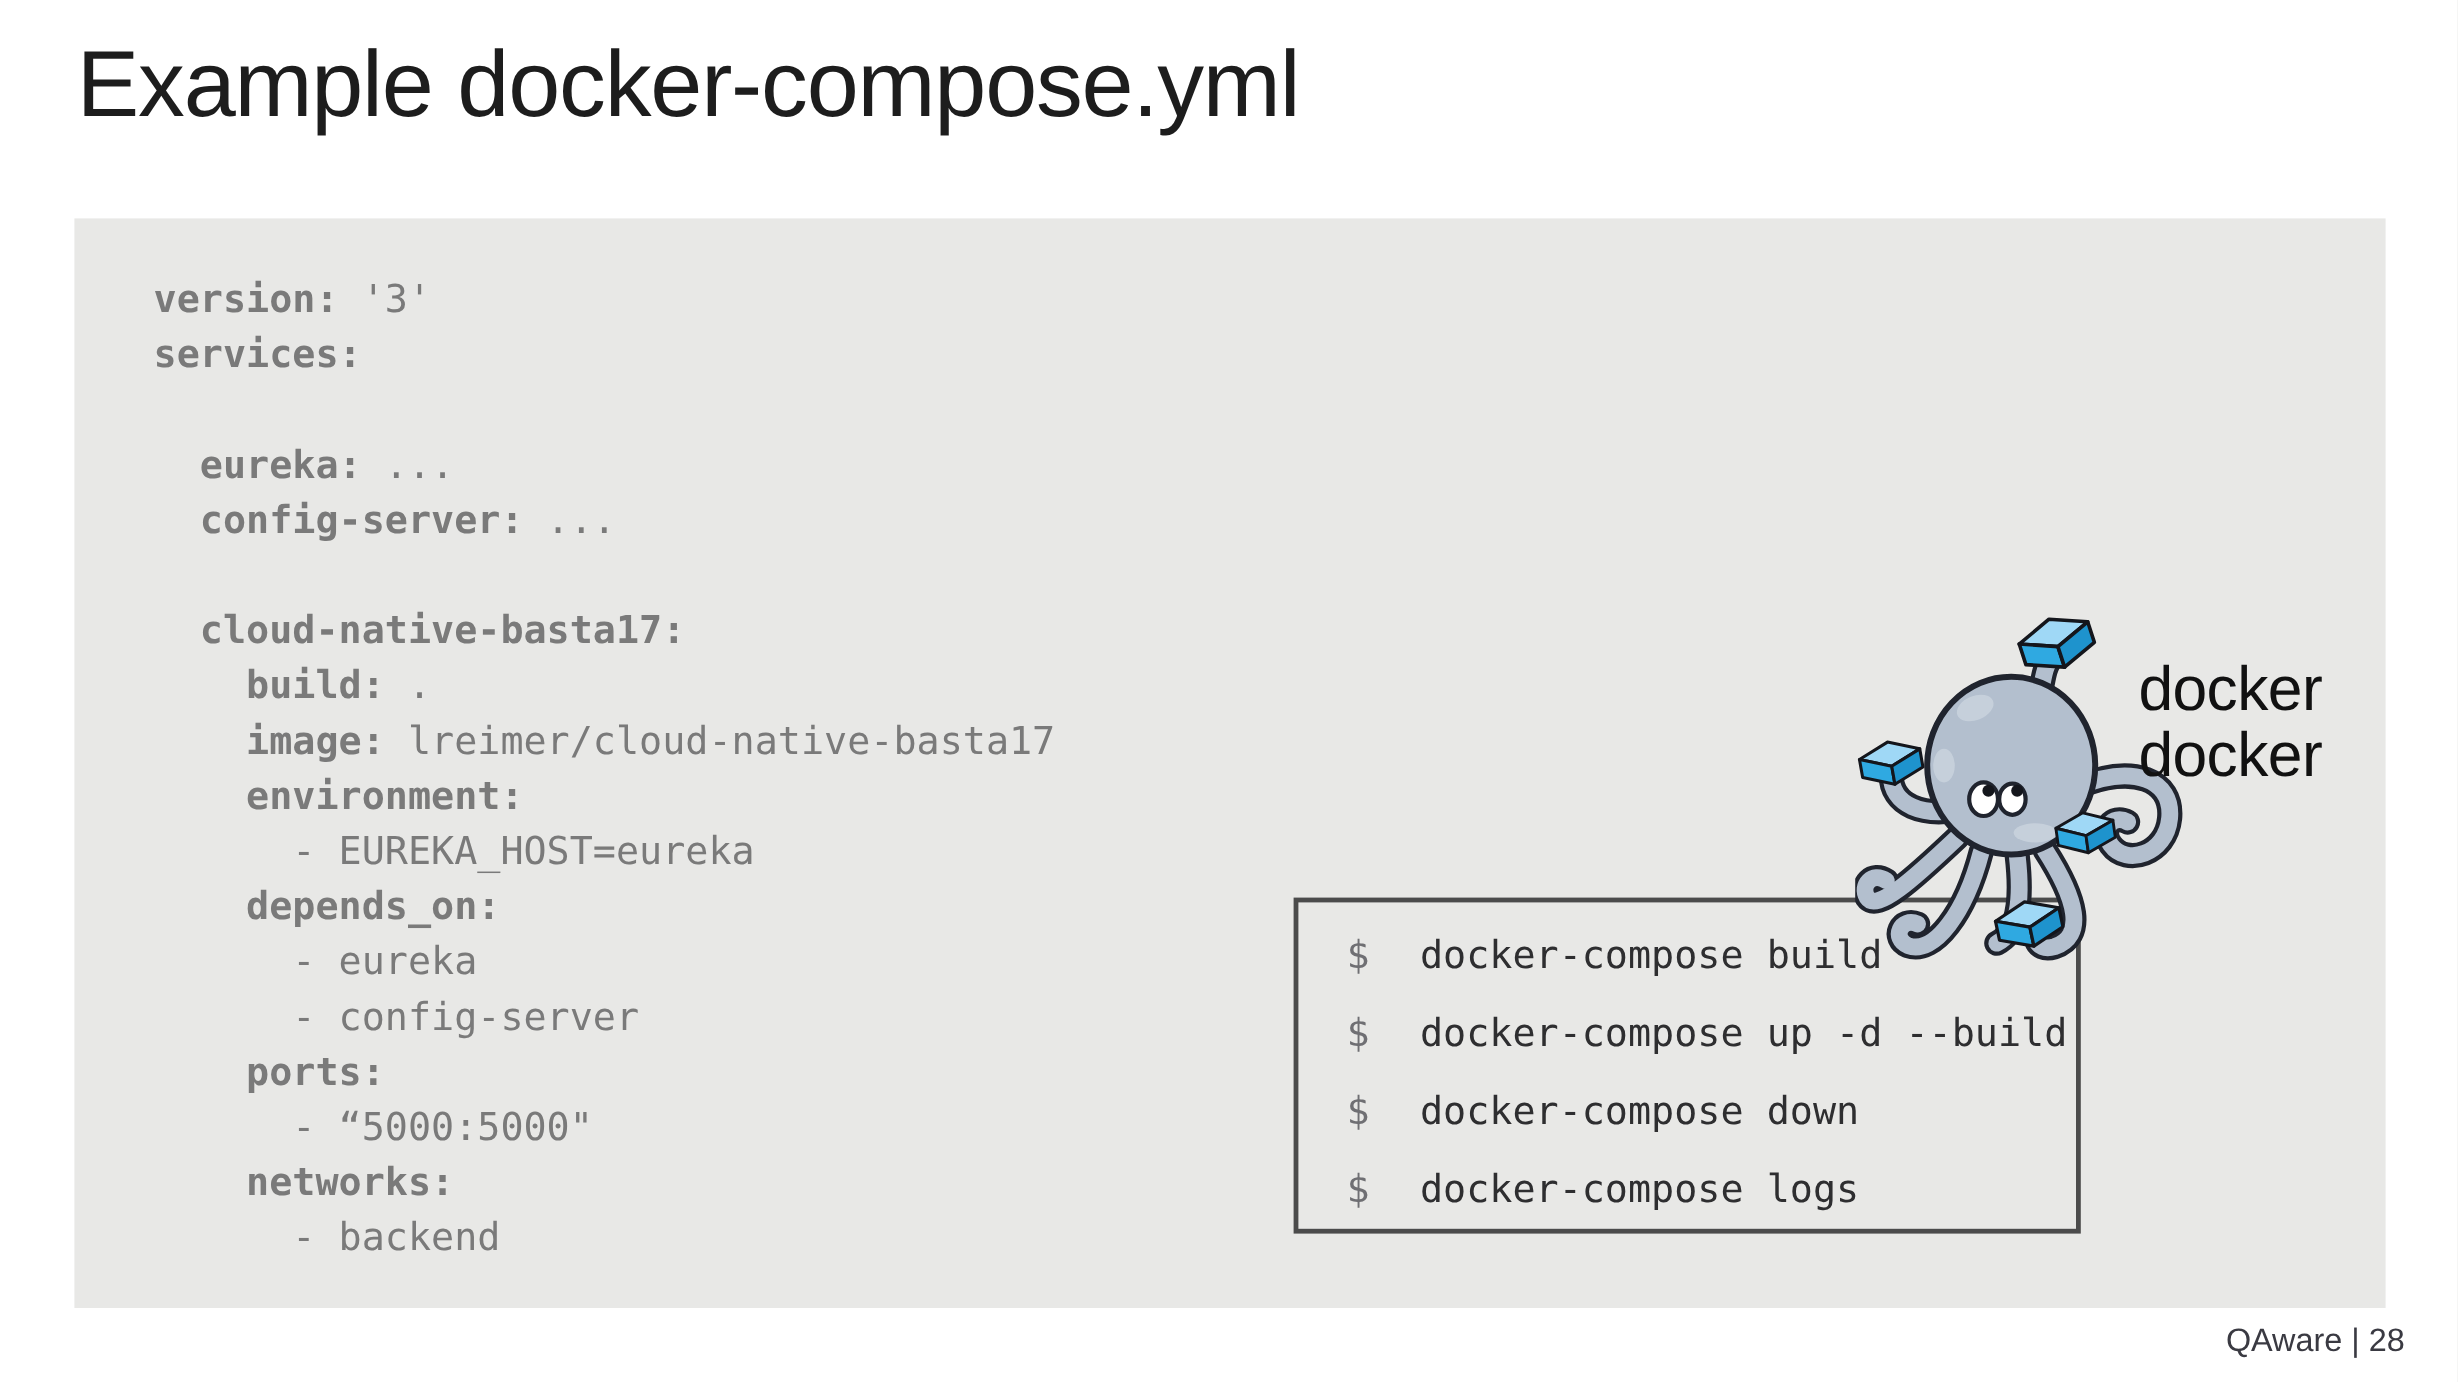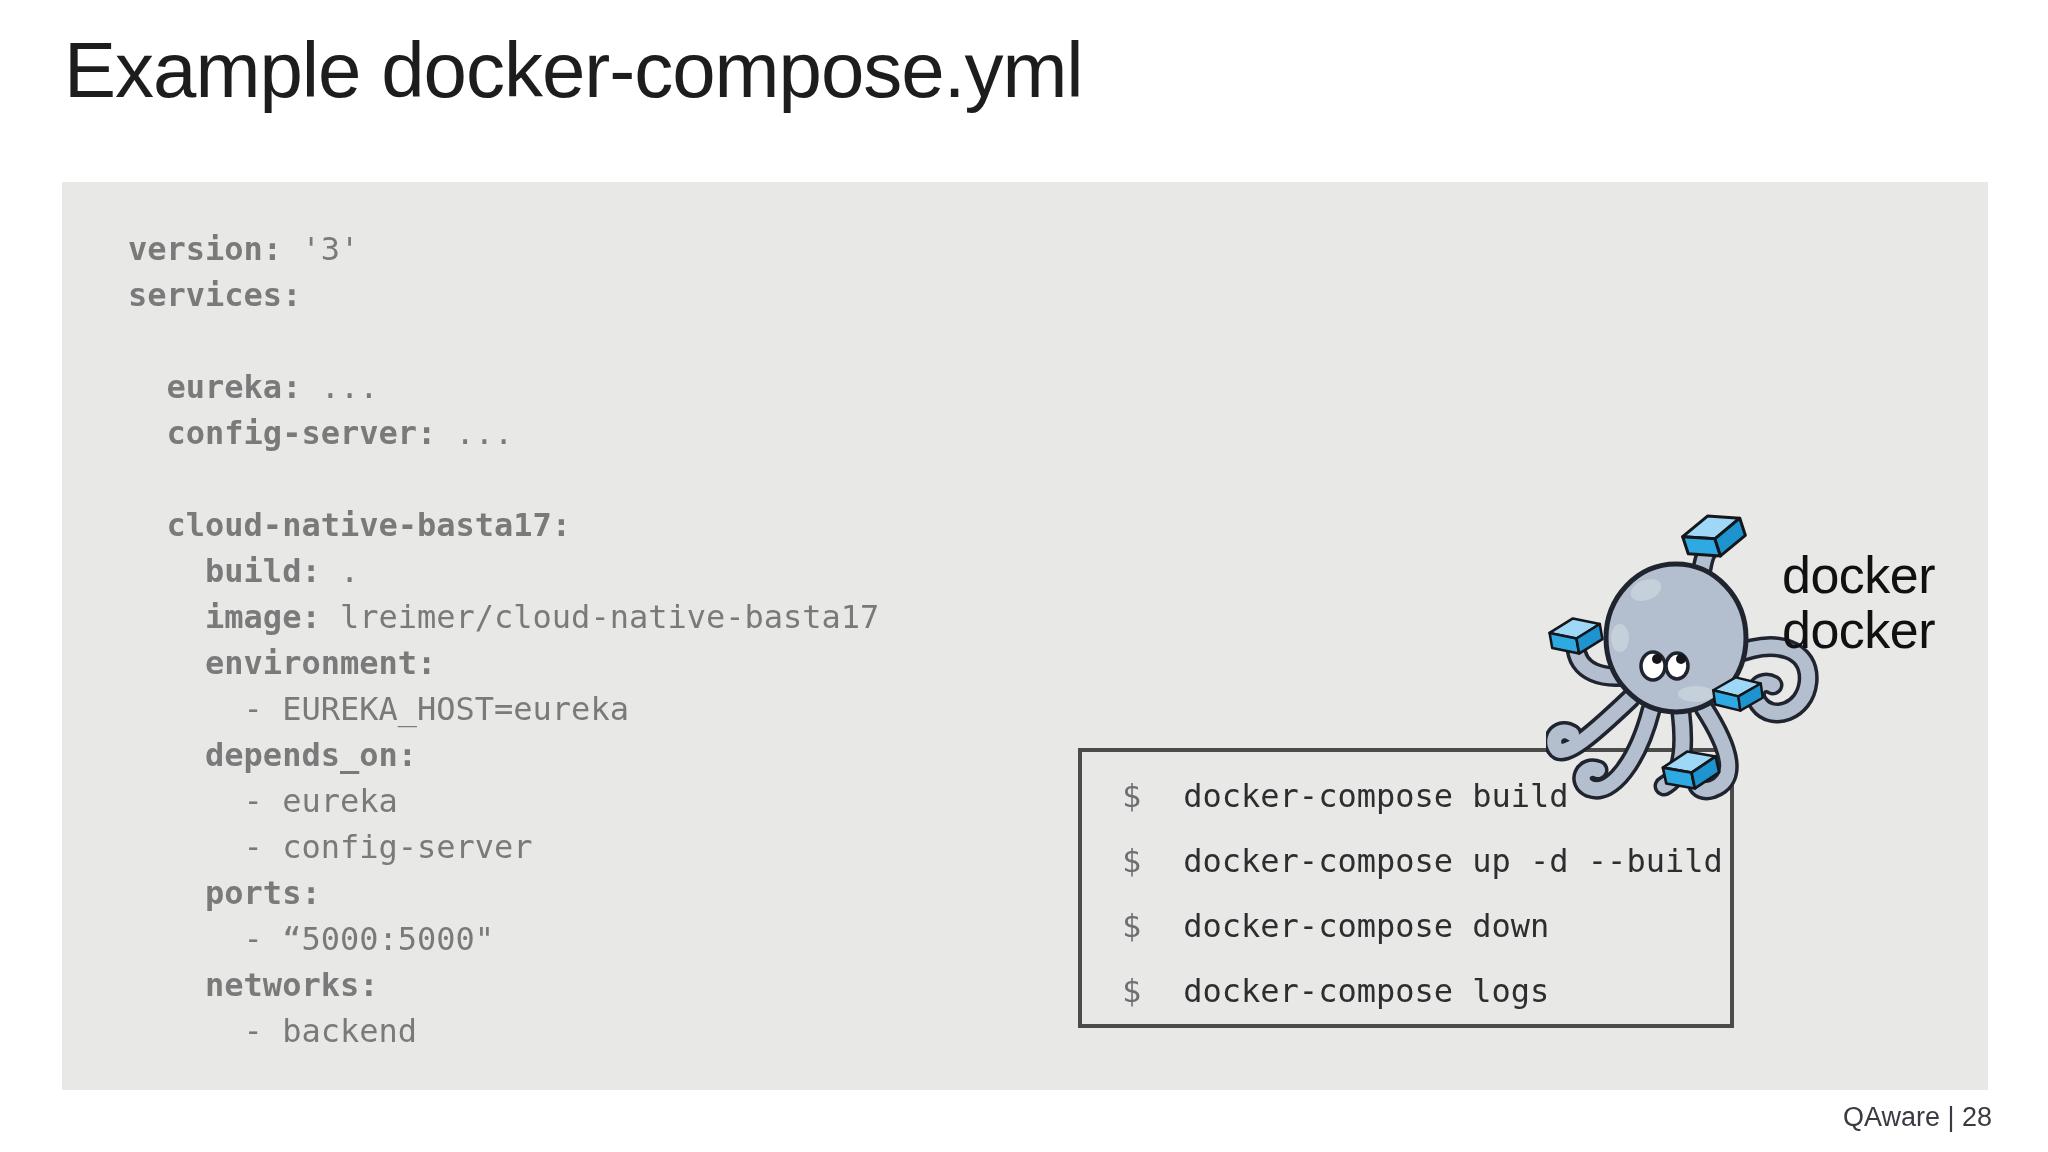--- a/index.html
+++ b/index.html
@@ -55,21 +55,21 @@
     pointer-events:none;
   }
   .logo svg { position:absolute; left:0; top:0; }
   .logo-text {
     position:absolute; left:236px; top:50px;
     font-size:52px; font-weight:normal; letter-spacing:-0.5px;
     line-height:55px;
     color:var(--logo_text,#111111);
   }
   .footer {
-    position:absolute; right:56px; top:1102px;
+    position:absolute; right:44px; top:1102px;
     font-size:27px;
     color:var(--footer_text,#3a3a42);
     text-align:center;
   }
   
   .t-out { fill:none; stroke:var(--octopus_outline,#20242e); stroke-width:21; stroke-linecap:round; }
   .t-in  { fill:none; stroke:var(--octopus_body,#b3bfce);  stroke-width:14; stroke-linecap:round; }
   .head  { fill:var(--octopus_body,#b3bfce); stroke:var(--octopus_outline,#20242e); stroke-width:5; }
   .hl    { fill:#c8d1dd; stroke:none; opacity:0.9; }
   .eye   { fill:#ffffff; stroke:var(--octopus_outline,#20242e); stroke-width:3.5; }

